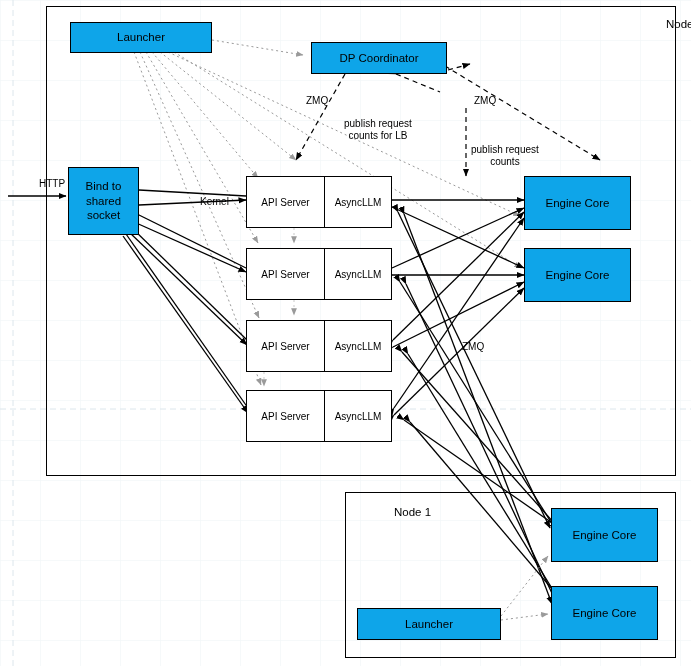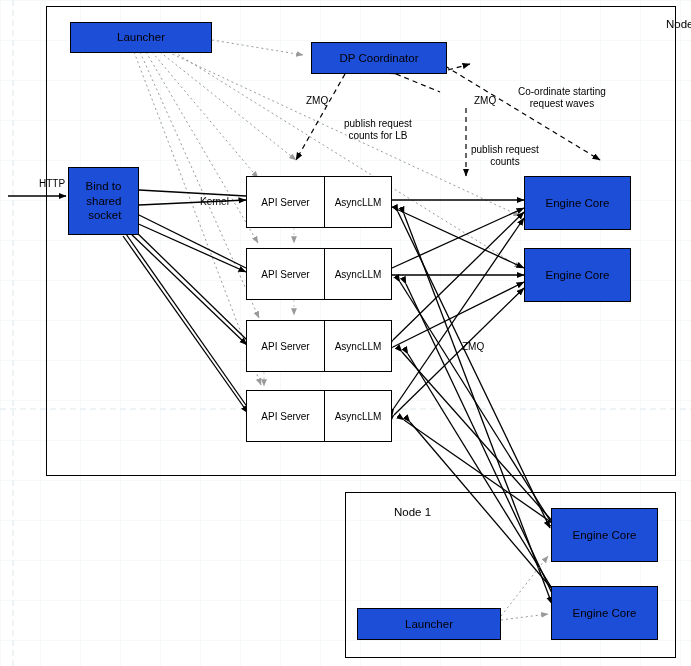--- a/index.html
+++ b/index.html
@@ -27,25 +27,25 @@
     position: absolute;
     left: 0; top: 0;
     width: 691px;
     height: 666px;
     pointer-events: none;
   }
   .node-box {
     position: absolute;
     box-sizing: border-box;
     border: 1px solid #000000;
-    background: #1d4ed8;
+    background: #0ea5e9;
     display: flex;
     align-items: center;
     justify-content: center;
-    text-align: right;
+    text-align: center;
     font-size: 11.5px;
     color: #000000;
     line-height: 1.25;
     z-index: 3;
   }
   .container-box {
     position: absolute;
     box-sizing: border-box;
     border: 1px solid #000000;
     background: transparent;
@@ -226,16 +226,14 @@
 
   <div class="edge-label" style="left:8px; top:178px;padding-left:31px;">HTTP</div>
   <div class="edge-label" style="left:152px; top:196px;margin-left:48px;">Kernel</div>
   <div class="edge-label" style="left:306px; top:95px;">ZMQ</div>
   <div class="edge-label" style="left:474px; top:95px;">ZMQ</div>
   <div class="edge-label" style="left:462px; top:341px;">ZMQ</div>
   <div class="edge-label" style="left:344px; top:118px;">publish request
 counts for LB</div>
   <div class="edge-label" style="left:471px; top:144px;">publish request
 counts</div>
-  <div class="edge-label" style="left:518px; top:86px;">Co-ordinate starting
-request waves</div>
 
 </div>
 
 </body></html>

